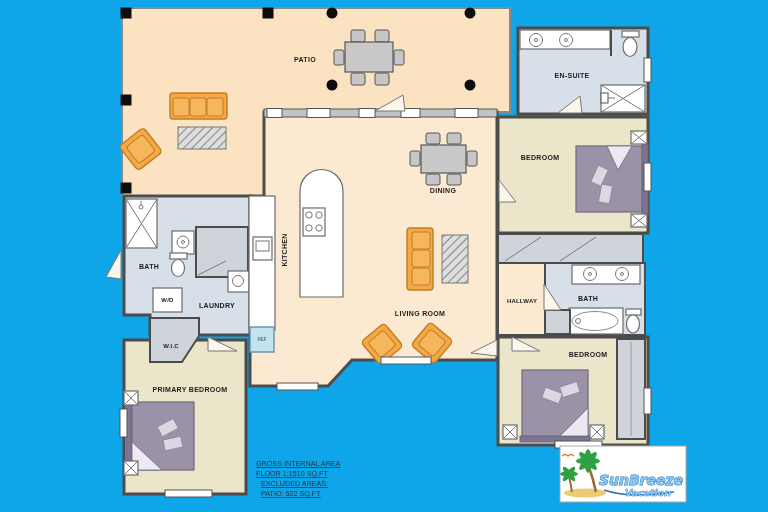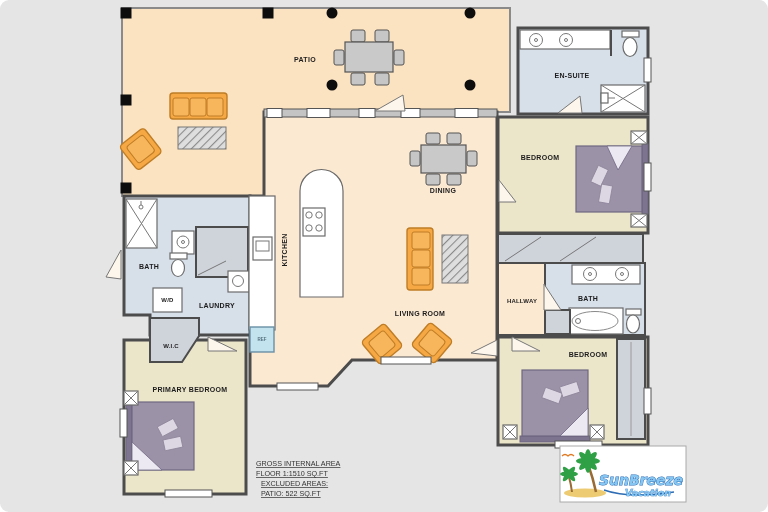--- a/index.html
+++ b/index.html
@@ -1,17 +1,17 @@
 <!DOCTYPE html>
 <html><head>
 <meta charset="utf-8">
 <style>
   html,body{margin:0;padding:0;background:#fff;}
-  .stage{position:relative;width:768px;height:512px;background:#e5e5e5;overflow:hidden;
-         font-family:"Liberation Sans",sans-serif;border-radius:9px;}
+  .stage{position:relative;width:768px;height:512px;background:#0ea5e9;overflow:hidden;
+         font-family:"Liberation Sans",sans-serif;}
   svg{display:block}
   .wall2{fill:none;stroke:#4c4c4c;stroke-width:2;}
   .lbl{font:bold 7px "Liberation Sans",sans-serif;fill:#1c1c1c;text-anchor:middle;letter-spacing:.3px;}
   .lbl-sm{font:bold 6px "Liberation Sans",sans-serif;fill:#1c1c1c;text-anchor:middle;letter-spacing:.2px;}
   .fix{fill:#ffffff;stroke:#6b6b6b;stroke-width:1.2;}
   .thin{stroke:#777;stroke-width:1;fill:none;}
   .orange{fill:#f5a843;stroke:#bf7d26;stroke-width:1.4;}
   .cushion{fill:#f7b55c;stroke:#bf7d26;stroke-width:1;}
   .chair{fill:#c6c6c6;stroke:#555;stroke-width:1;}
   .tbl{fill:#c9c9c9;stroke:#555;stroke-width:1.2;}

